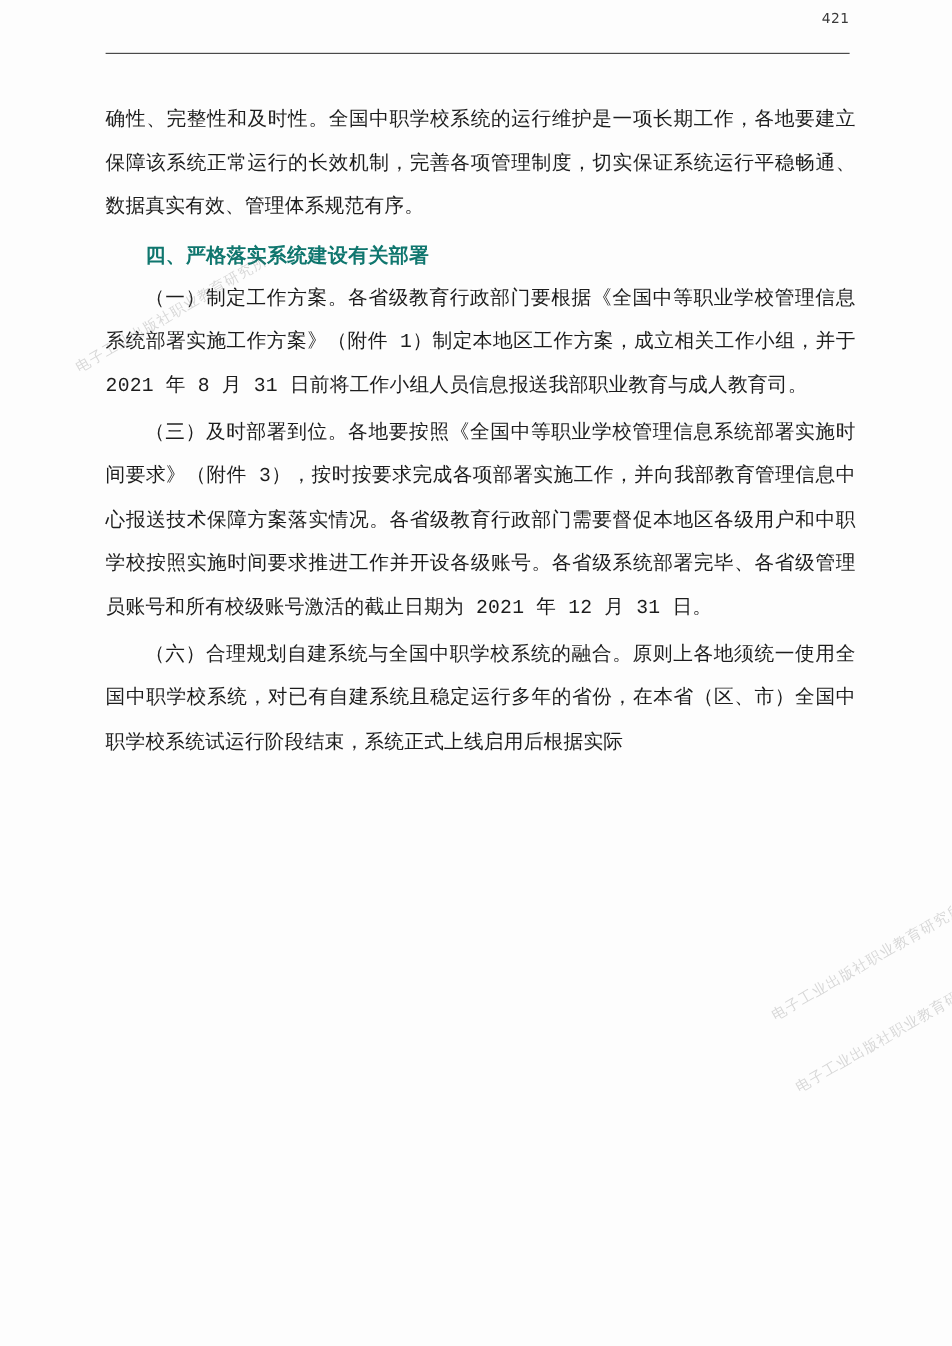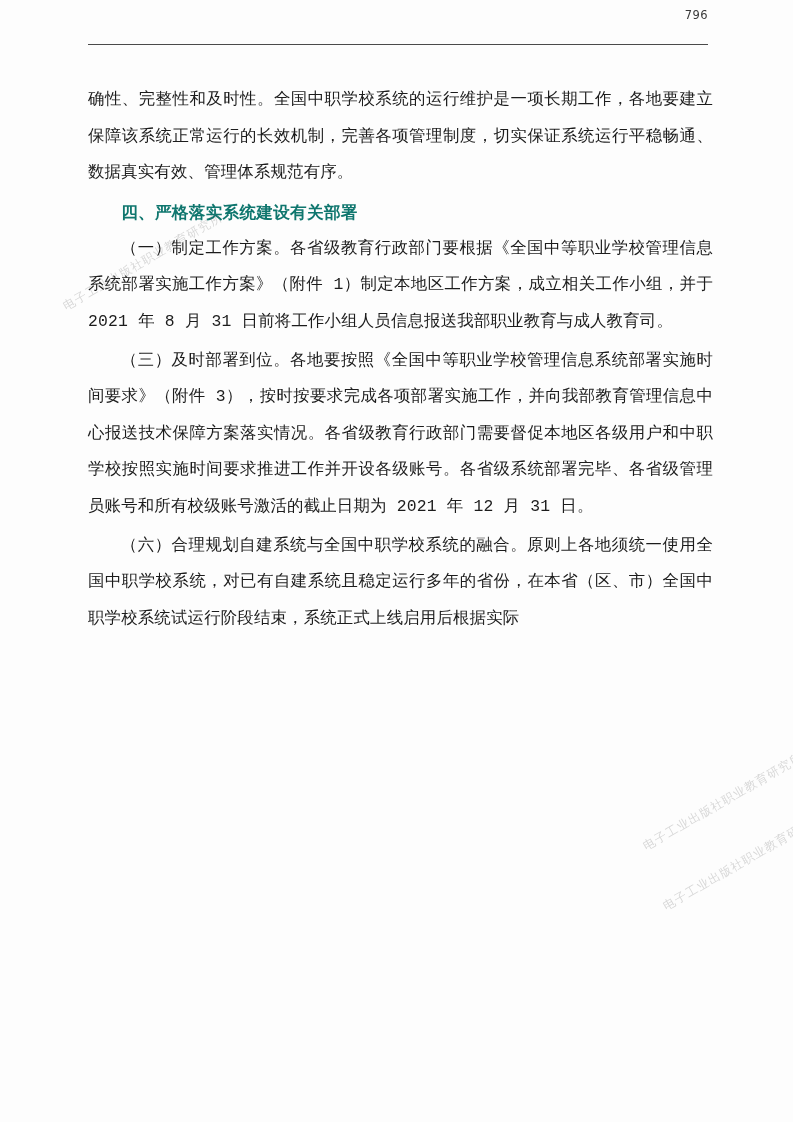--- a/index.html
+++ b/index.html
@@ -88,21 +88,21 @@
   .wm1 { left: 60px;  top: 300px; }
   .wm2 { left: 640px; top: 840px; }
   .wm3 { left: 660px; top: 900px; }
 </style>
 </head>
 <body>
 
 <div class="page">
 
   <div class="page-header">
-    <div class="page-number">796</div>
+    <div class="page-number">421</div>
     <div class="header-rule"></div>
   </div>
 
   <div class="content">
     <p class="para">确性、完整性和及时性。全国中职学校系统的运行维护是一项长期工作，各地要建立保障该系统正常运行的长效机制，完善各项管理制度，切实保证系统运行平稳畅通、数据真实有效、管理体系规范有序。</p>
 
     <h2 class="section-heading">四、严格落实系统建设有关部署</h2>
 
     <p class="para indent">（一）制定工作方案。各省级教育行政部门要根据《全国中等职业学校管理信息系统部署实施工作方案》（附件 1）制定本地区工作方案，成立相关工作小组，并于 2021 年 8 月 31 日前将工作小组人员信息报送我部职业教育与成人教育司。</p>
     <p class="para indent">（三）及时部署到位。各地要按照《全国中等职业学校管理信息系统部署实施时间要求》（附件 3），按时按要求完成各项部署实施工作，并向我部教育管理信息中心报送技术保障方案落实情况。各省级教育行政部门需要督促本地区各级用户和中职学校按照实施时间要求推进工作并开设各级账号。各省级系统部署完毕、各省级管理员账号和所有校级账号激活的截止日期为 2021 年 12 月 31 日。</p>

